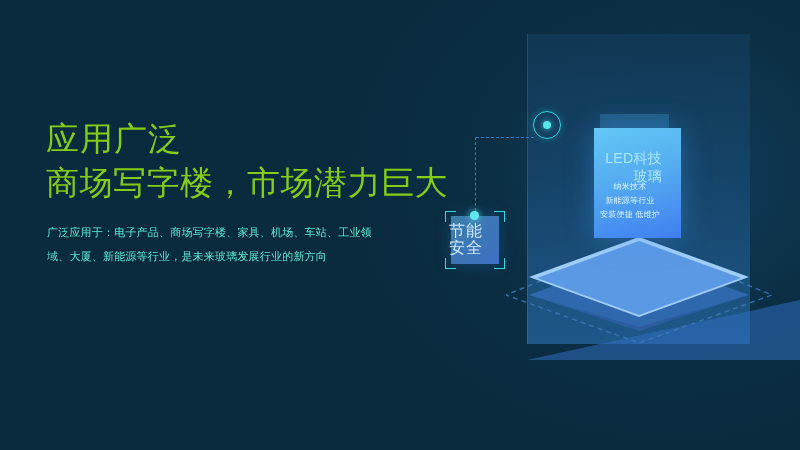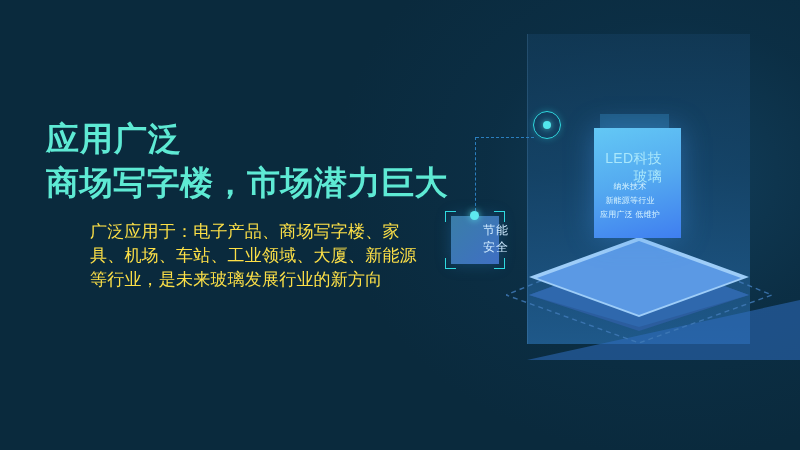--- a/index.html
+++ b/index.html
@@ -50,39 +50,38 @@
     width: 1px;
     height: 310px;
     background: rgba(120,180,220,0.18);
   }
 
   
   .headline {
     position: absolute;
     left: 46px;
     top: 117px;
-    color: #5eead4;
+    color: #84cc16;
     font-size: 33px;
     line-height: 44px;
     letter-spacing: 1px;
-    font-weight: 700;
+    font-weight: 400;
     white-space: nowrap;
   }
   .headline .line2 { letter-spacing: 0.5px; }
 
   .body-copy {
     position: absolute;
     left: 47px;
     top: 220px;
     width: 332px;
-    color: #fde047;
-    font-size: 17px;
+    color: #5eead4;
+    font-size: 11px;
     line-height: 24px;
     letter-spacing: 0.2px;
-    margin-left: 43px;
   }
 
   
   .conn-h {
     position: absolute;
     left: 476px;
     top: 137px;
     width: 58px;
     height: 0;
     border-top: 1.5px dashed #2b7fbf;
@@ -124,26 +123,26 @@
     position: absolute;
     left: 451px;
     top: 216px;
     width: 48px;
     height: 48px;
     background: linear-gradient(135deg, #3a7ea8 0%, #3f6fc4 100%);
     box-shadow: 0 0 14px rgba(40,120,190,0.35);
   }
   .tag-text {
     position: absolute;
-    left: 472px;
+    left: 442px;
     top: 222px;
     width: 48px;
     text-align: center;
     color: #cfeaff;
-    font-size: 12px;
+    font-size: 16px;
     line-height: 17px;
     letter-spacing: 1px;
   }
   .tag-dot {
     position: absolute;
     left: 470px;
     top: 211px;
     width: 9px;
     height: 9px;
     border-radius: 50%;
@@ -245,21 +244,21 @@
       <polygon points="133,8 235,45 133,82 31,45" fill="#4f8fe0" opacity="0.85"></polygon>
     </svg>
   </div>
 
   <div class="panel-header"></div>
   <div class="glass-panel"></div>
   <div class="glass-title">LED科技玻璃</div>
   <div class="glass-lines">
     <div>纳米技术</div>
     <div>新能源等行业</div>
-    <div>应用广泛 低维护</div>
+    <div>安装便捷 低维护</div>
   </div>
 
   <div class="conn-h"></div>
   <div class="conn-v"></div>
 
   <div class="node"></div>
   <div class="node-dot"></div>
 
   <div class="tag-box"></div>
   <div class="tag-text">

